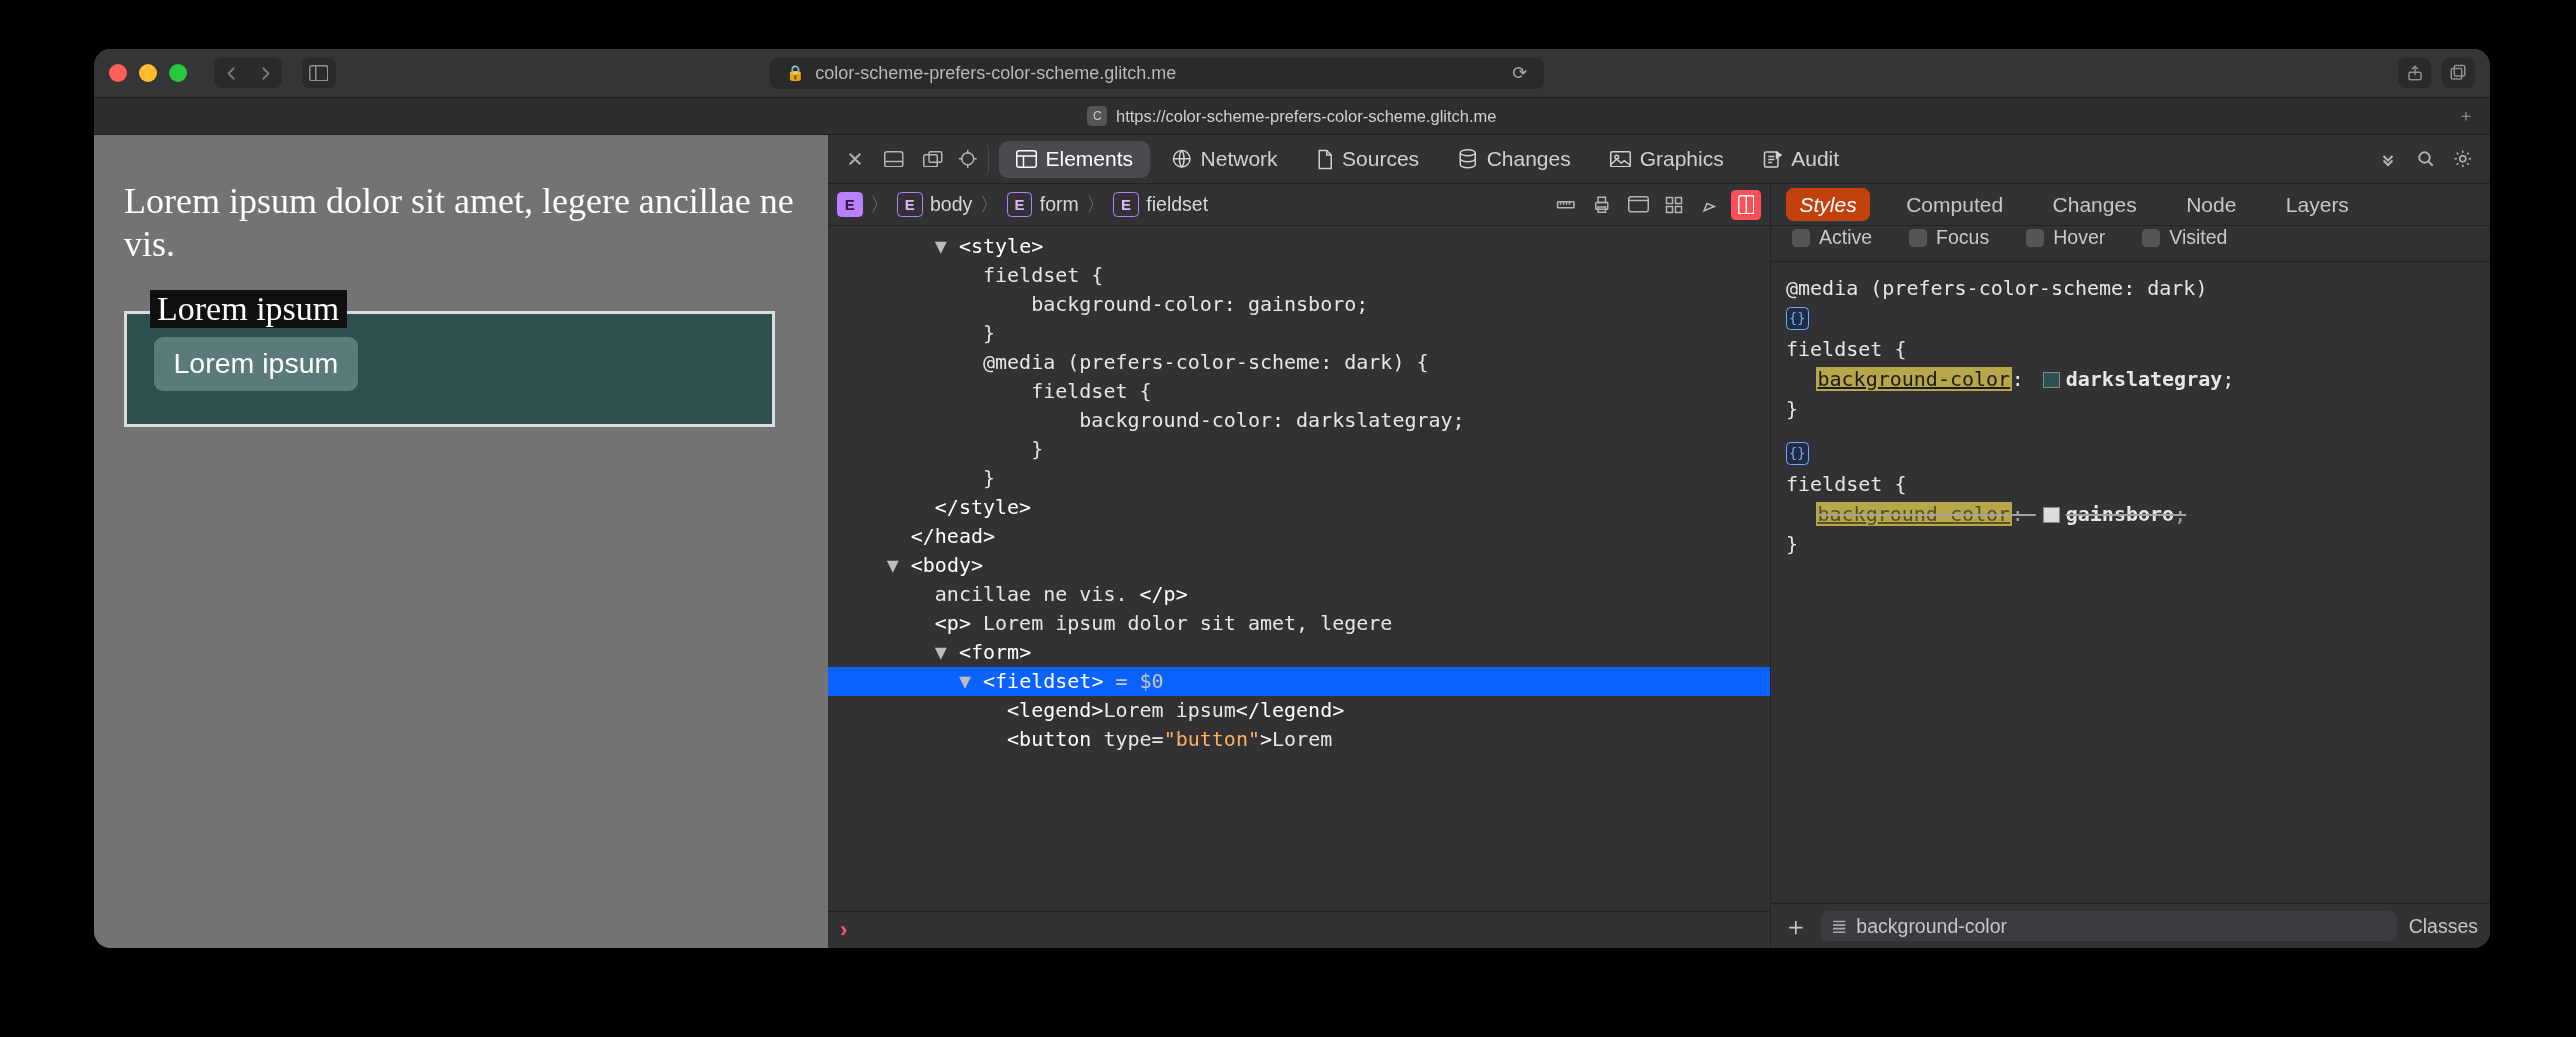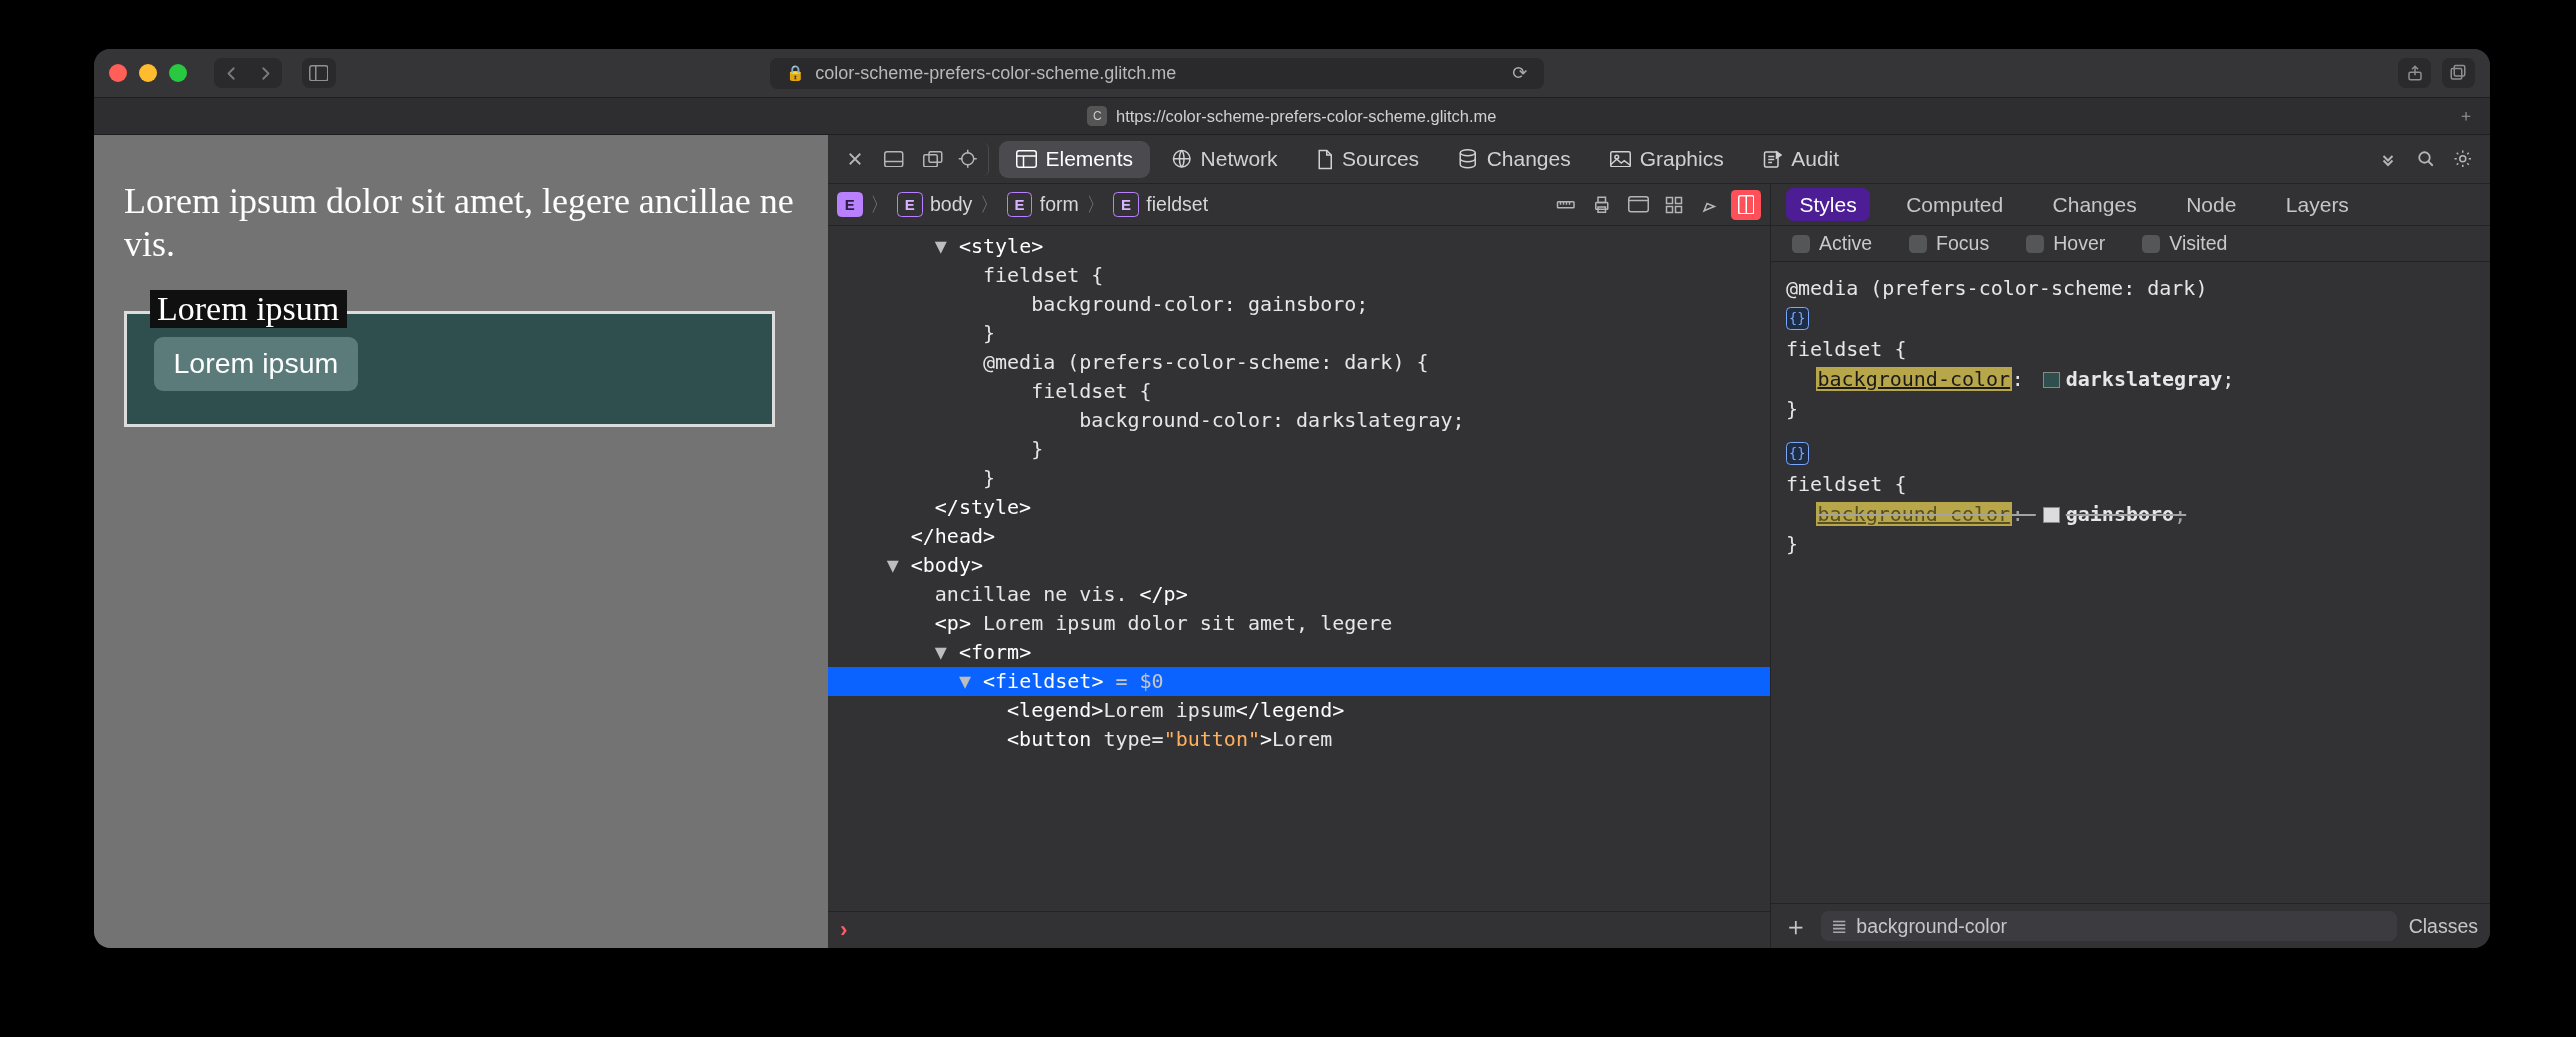--- a/index.html
+++ b/index.html
@@ -80,22 +80,22 @@
   .tree .sel .tag{color:#fff;}
   .tree .eq0{color:#c7c7c9;}
 
   .console-row{height:37px;border-top:0.7px solid #232326;display:flex;align-items:center;padding:0 12px;}
   .console-row .prompt{color:#ff5b65;font-weight:700;font-size:22.5px;}
 
   
   .styles-col{width:719px;display:flex;flex-direction:column;}
   .styles-tabs{height:42px;display:flex;align-items:center;gap:22.5px;padding:0 15px;border-bottom:0.7px solid #232326;font-size:21px;color:#c6c6c9;}
   .stab{padding:4.5px 13.5px;border-radius:7.5px;}
-  .stab.active{background:#4c1d95;color:#fff;}
-  .pseudo-row{height:36px;display:flex;align-items:center;gap:37px;padding:0 21px;border-bottom:0.7px solid #232326;font-size:19.5px;color:#c8c8cb;}
+  .stab.active{background:#c2410c;color:#fff;font-style:italic;}
+  .pseudo-row{height:36px;display:flex;align-items:flex-start;gap:37px;padding:0 21px;border-bottom:0.7px solid #232326;font-size:19.5px;color:#c8c8cb;}
   .chk{width:18px;height:18px;border-radius:4.5px;background:#555658;display:inline-block;margin-right:9px;vertical-align:-3px;}
 
   .rules{flex:1;overflow:auto;font-family:ui-monospace,SFMono-Regular,Menlo,Consolas,monospace;font-size:20px;line-height:1.5;padding:10.5px 15px;color:#e6e6e8;}
   .rule-src{display:flex;align-items:center;gap:10.5px;margin:4.5px 0;}
   .rule-src a{margin-left:auto;color:#cfcfd2;text-decoration:underline;font-size:19px;}
   .ruleic{width:22.5px;height:22.5px;border:1.5px solid #7aa8ff;border-radius:4.5px;display:inline-flex;align-items:center;justify-content:center;color:#7aa8ff;font-size:13.5px;background:#1e2c44;}
   .media{color:#e6e6e8;}
   .sel-name{color:#e6e6e8;}
   .brace{color:#e6e6e8;}
   .prop{color:#1a1a1a;background:#b8a64a;padding:0 1.5px;text-decoration:underline;}

